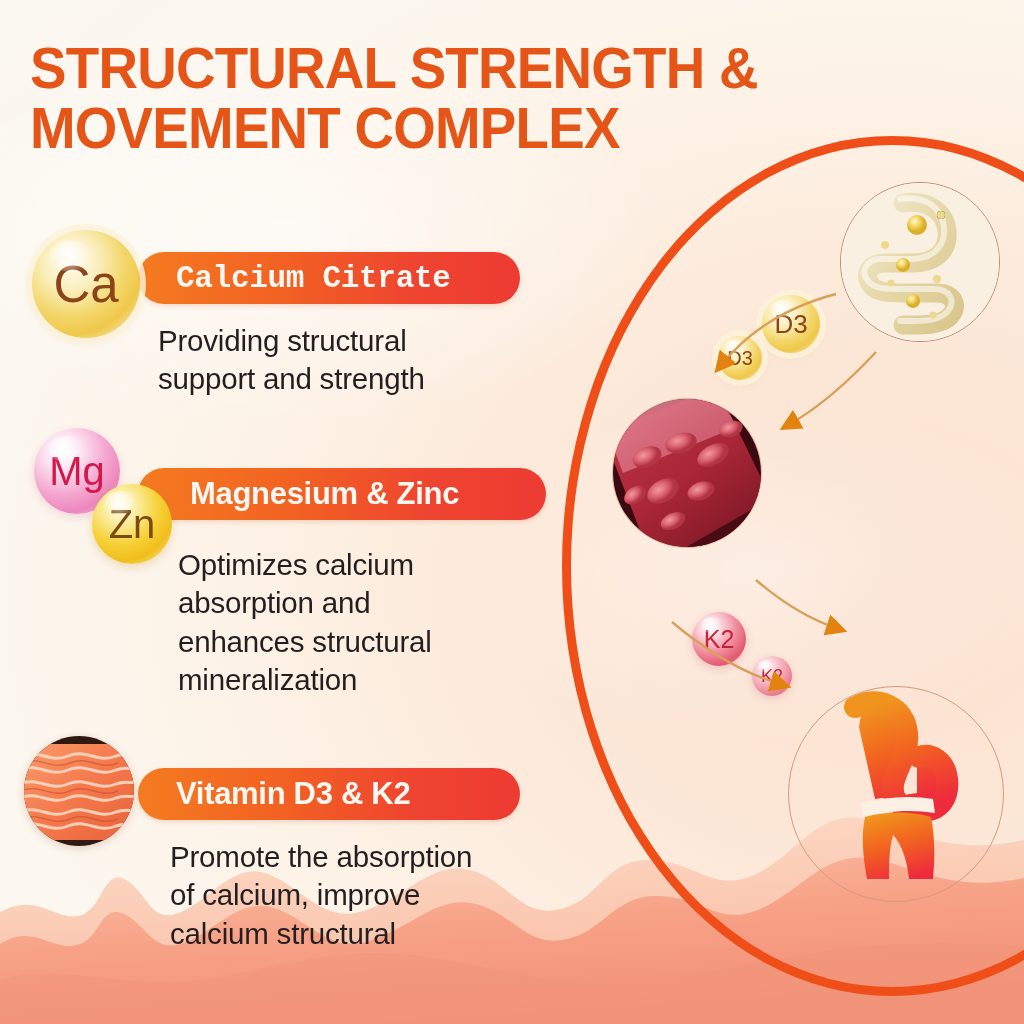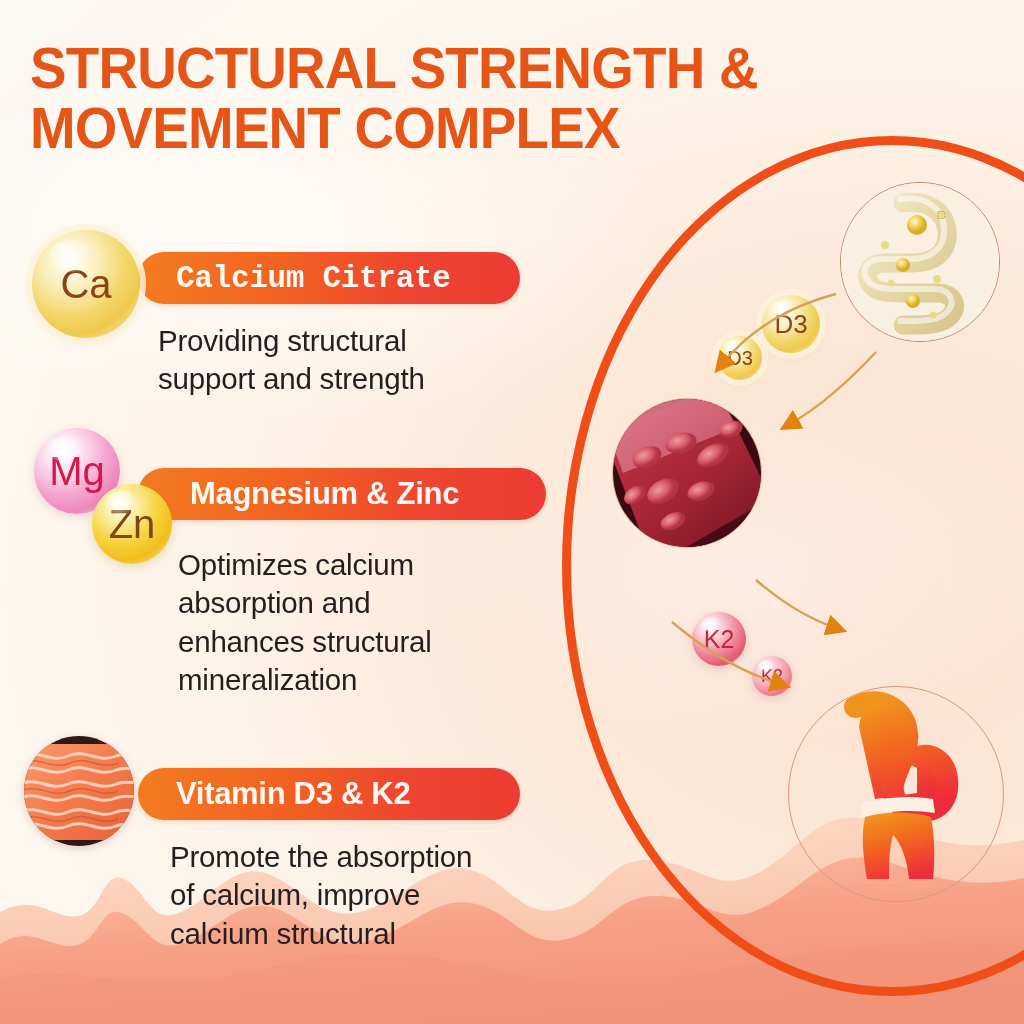--- a/index.html
+++ b/index.html
@@ -64,21 +64,21 @@
     border-radius:50%;
     background:radial-gradient(circle at 40% 40%, rgba(255,255,255,.92), rgba(255,255,255,0) 70%);
     pointer-events:none;
   }
 
   .sph-ca{
     background:
       radial-gradient(circle at 36% 30%, #FFFDF2 0%, #FBEFBF 26%, #F3D76C 52%, #EFC84A 70%, #F6E3A8 88%, #FBF3DC 100%);
     box-shadow:0 0 0 6px rgba(253,243,219,.82),0 3px 10px rgba(190,140,40,.22);
   }
-  .sph-ca .lbl{color:#8A4418;font-size:40px;}
+  .sph-ca .lbl{color:#8A4418;font-size:51px;}
   .sph-mg{
     background:
       radial-gradient(circle at 34% 28%, #FFFFFF 0%, #FDE3F2 22%, #F4A8D0 50%, #EE86BD 72%, #F7C3DF 92%, #FDEAF4 100%);
     box-shadow:0 3px 10px rgba(200,90,150,.22);
   }
   .sph-mg .lbl{color:#D6174A;font-size:40px;}
   .sph-zn{
     background:
       radial-gradient(circle at 36% 28%, #FFFCEA 0%, #FBEFA8 20%, #F6D23B 48%, #F0BE1B 70%, #F8E388 92%, #FDF6D8 100%);
     box-shadow:0 3px 10px rgba(190,140,20,.25);

